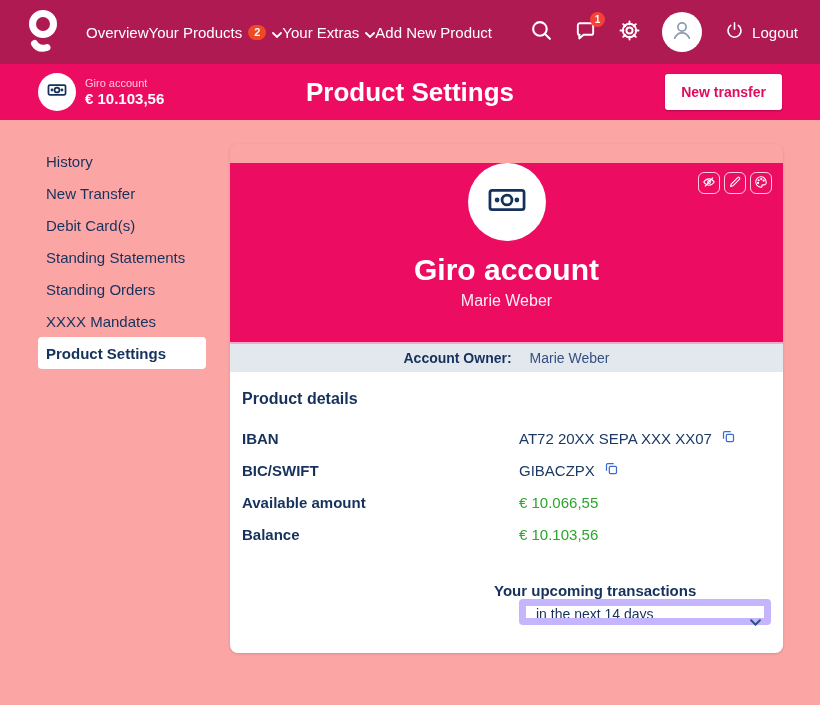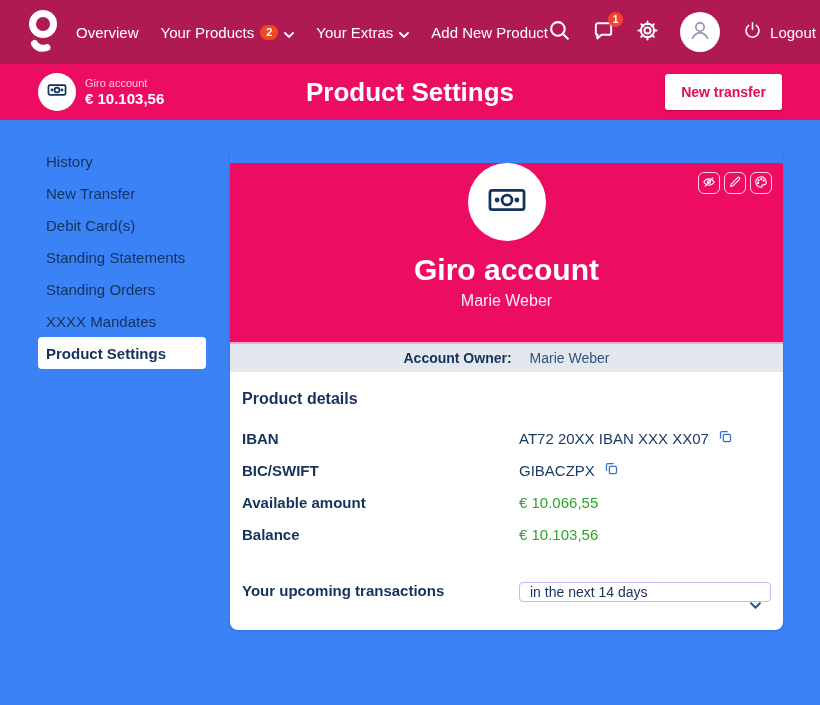--- a/index.html
+++ b/index.html
@@ -2,40 +2,40 @@
 <html><head>
 <meta charset="utf-8">
 <style>
   html,body{margin:0;padding:0;}
   body{font-family:"Liberation Sans",sans-serif;background:#fff;}
   .page{width:820px;height:705px;overflow:hidden;position:relative;background:#f0f2f4;}
 
   
   .topbar{height:64px;background:#b01a52;display:flex;align-items:center;padding:0 22px;box-sizing:border-box;}
   .logo{display:flex;align-items:center;margin-right:16px;cursor:pointer;}
-  .nav{display:flex;align-items:center;gap:22px;}
+  .nav{display:flex;align-items:center;margin-left:10px;}
   .nav-item{display:flex;align-items:center;gap:6px;color:#fff;font-size:15px;white-space:nowrap;cursor:pointer;}
   .nav-badge{background:#ef4a23;color:#fff;font-size:11px;line-height:15px;border-radius:9px;padding:0 6px;font-weight:600;}
   .topbar-right{margin-left:auto;display:flex;align-items:center;gap:21px;}
   .icon-btn{position:relative;background:none;border:none;padding:0;display:flex;align-items:center;cursor:pointer;}
   .chat-badge{position:absolute;top:-7px;right:-8px;background:#f44336;color:#fff;font-size:10px;min-width:15px;height:15px;border-radius:8px;display:flex;align-items:center;justify-content:center;font-weight:700;}
   .avatar{width:40px;height:40px;border-radius:50%;background:#fff;display:flex;align-items:center;justify-content:center;cursor:pointer;}
   .logout{display:flex;align-items:center;gap:8px;color:#fff;font-size:15px;cursor:pointer;margin-left:2px;}
 
   
   .subheader{height:56px;background:#ec0c62;display:flex;align-items:center;padding:0 38px;box-sizing:border-box;position:relative;}
   .acct-chip{display:flex;align-items:center;gap:9px;cursor:pointer;}
   .chip-circle{width:38px;height:38px;border-radius:50%;background:#fff;display:flex;align-items:center;justify-content:center;flex:none;}
   .chip-label{font-size:11px;color:rgba(255,255,255,.78);line-height:13px;}
   .chip-balance{font-size:15px;color:#fff;font-weight:600;line-height:18px;}
   .subheader-title{position:absolute;left:50%;transform:translateX(-50%);color:#fff;font-size:26px;font-weight:700;}
   .new-transfer-btn{margin-left:auto;background:#fff;border:none;border-radius:3px;color:#e00b5c;font-family:inherit;font-size:14px;font-weight:700;padding:10px 16px;cursor:pointer;box-shadow:0 1px 2px rgba(0,0,0,.25);}
 
   
-  .content{position:relative;height:585px;background:#3b82f6;}
+  .content{position:relative;height:585px;background:#fca5a5;}
   .sidebar{position:absolute;left:38px;top:25px;width:168px;}
   .side-item{height:32px;display:flex;align-items:center;padding:0 8px;font-size:15px;color:#16325c;border-radius:4px;cursor:pointer;box-sizing:border-box;}
   .side-item.active{background:#fff;font-weight:700;}
 
   
   .card{position:absolute;left:230px;top:24px;width:553px;border-radius:8px;overflow:hidden;box-shadow:0 1px 3px rgba(0,0,0,.14);}
   .card-header{height:181px;background:#ec0c62;position:relative;border-bottom:2px solid #f8a8c8;text-align:center;box-sizing:border-box;}
   .header-actions{position:absolute;top:9px;right:11px;display:flex;gap:4px;}
   .action-btn{width:22px;height:22px;border:1.5px solid rgba(255,255,255,.8);border-radius:6px;background:transparent;display:flex;align-items:center;justify-content:center;padding:0;cursor:pointer;box-sizing:border-box;}
   .header-circle{width:78px;height:78px;border-radius:50%;background:#fff;margin:19px auto 0;display:flex;align-items:center;justify-content:center;}
@@ -45,24 +45,24 @@
   .owner-strip .strong{color:#16325c;font-weight:700;}
 
   .card-body{background:#fff;padding:10px 12px 28px;box-sizing:border-box;}
   .body-heading{font-size:16px;font-weight:700;color:#16325c;margin:8px 0 14px;}
   .detail-row{display:flex;align-items:center;height:32px;font-size:15px;}
   .detail-label{width:277px;font-weight:700;color:#16325c;flex:none;}
   .detail-value{display:flex;align-items:center;gap:9px;color:#1c3a66;}
   .detail-value.green{color:#2aa62a;}
   .copy-btn{background:none;border:none;padding:0;display:flex;align-items:center;cursor:pointer;}
 
-  .upcoming{display:flex;align-items:flex-start;margin-top:32px;}
+  .upcoming{display:flex;align-items:flex-end;margin-top:32px;flex-direction:column;}
   .upcoming-label{width:277px;font-weight:700;color:#16325c;font-size:15px;flex:none;}
   .select-wrap{position:relative;width:252px;}
-  .select-wrap select{width:100%;height:20px;border:1px solid #c4b5fd;border-radius:4px;background:#fff;color:#16325c;font-family:inherit;font-size:14px;padding:0 28px 0 10px;appearance:none;-webkit-appearance:none;-moz-appearance:none;cursor:pointer;}
+  .select-wrap select{width:100%;height:26px;border:7px solid #c4b5fd;border-radius:4px;background:#fff;color:#16325c;font-family:inherit;font-size:14px;padding:0 28px 0 10px;appearance:none;-webkit-appearance:none;-moz-appearance:none;cursor:pointer;}
   .select-chevron{position:absolute;right:10px;top:13px;pointer-events:none;}
 </style>
 </head>
 <body>
 
 <div class="page">
 
   <header class="topbar">
     <div class="logo">
       <span>
@@ -225,21 +225,21 @@
         <span class="strong">Account Owner:</span>
         <span>Marie Weber</span>
       </div>
 
       <div class="card-body">
         <div class="body-heading">Product details</div>
 
         <div class="detail-row">
           <div class="detail-label">IBAN</div>
           <div class="detail-value">
-            <span>AT72 20XX IBAN XXX XX07</span>
+            <span>AT72 20XX SEPA XXX XX07</span>
             <button class="copy-btn">
               <span>
                 <svg width="15" height="15" viewBox="0 0 24 24" fill="none" stroke="#3a6bd0" stroke-width="2" stroke-linejoin="round">
                   <rect x="8.5" y="8.5" width="11.5" height="11.5" rx="2"></rect>
                   <path d="M15.5 4H6a2 2 0 0 0-2 2v9.5"></path>
                 </svg>
               </span>
             </button>
           </div>
         </div>

